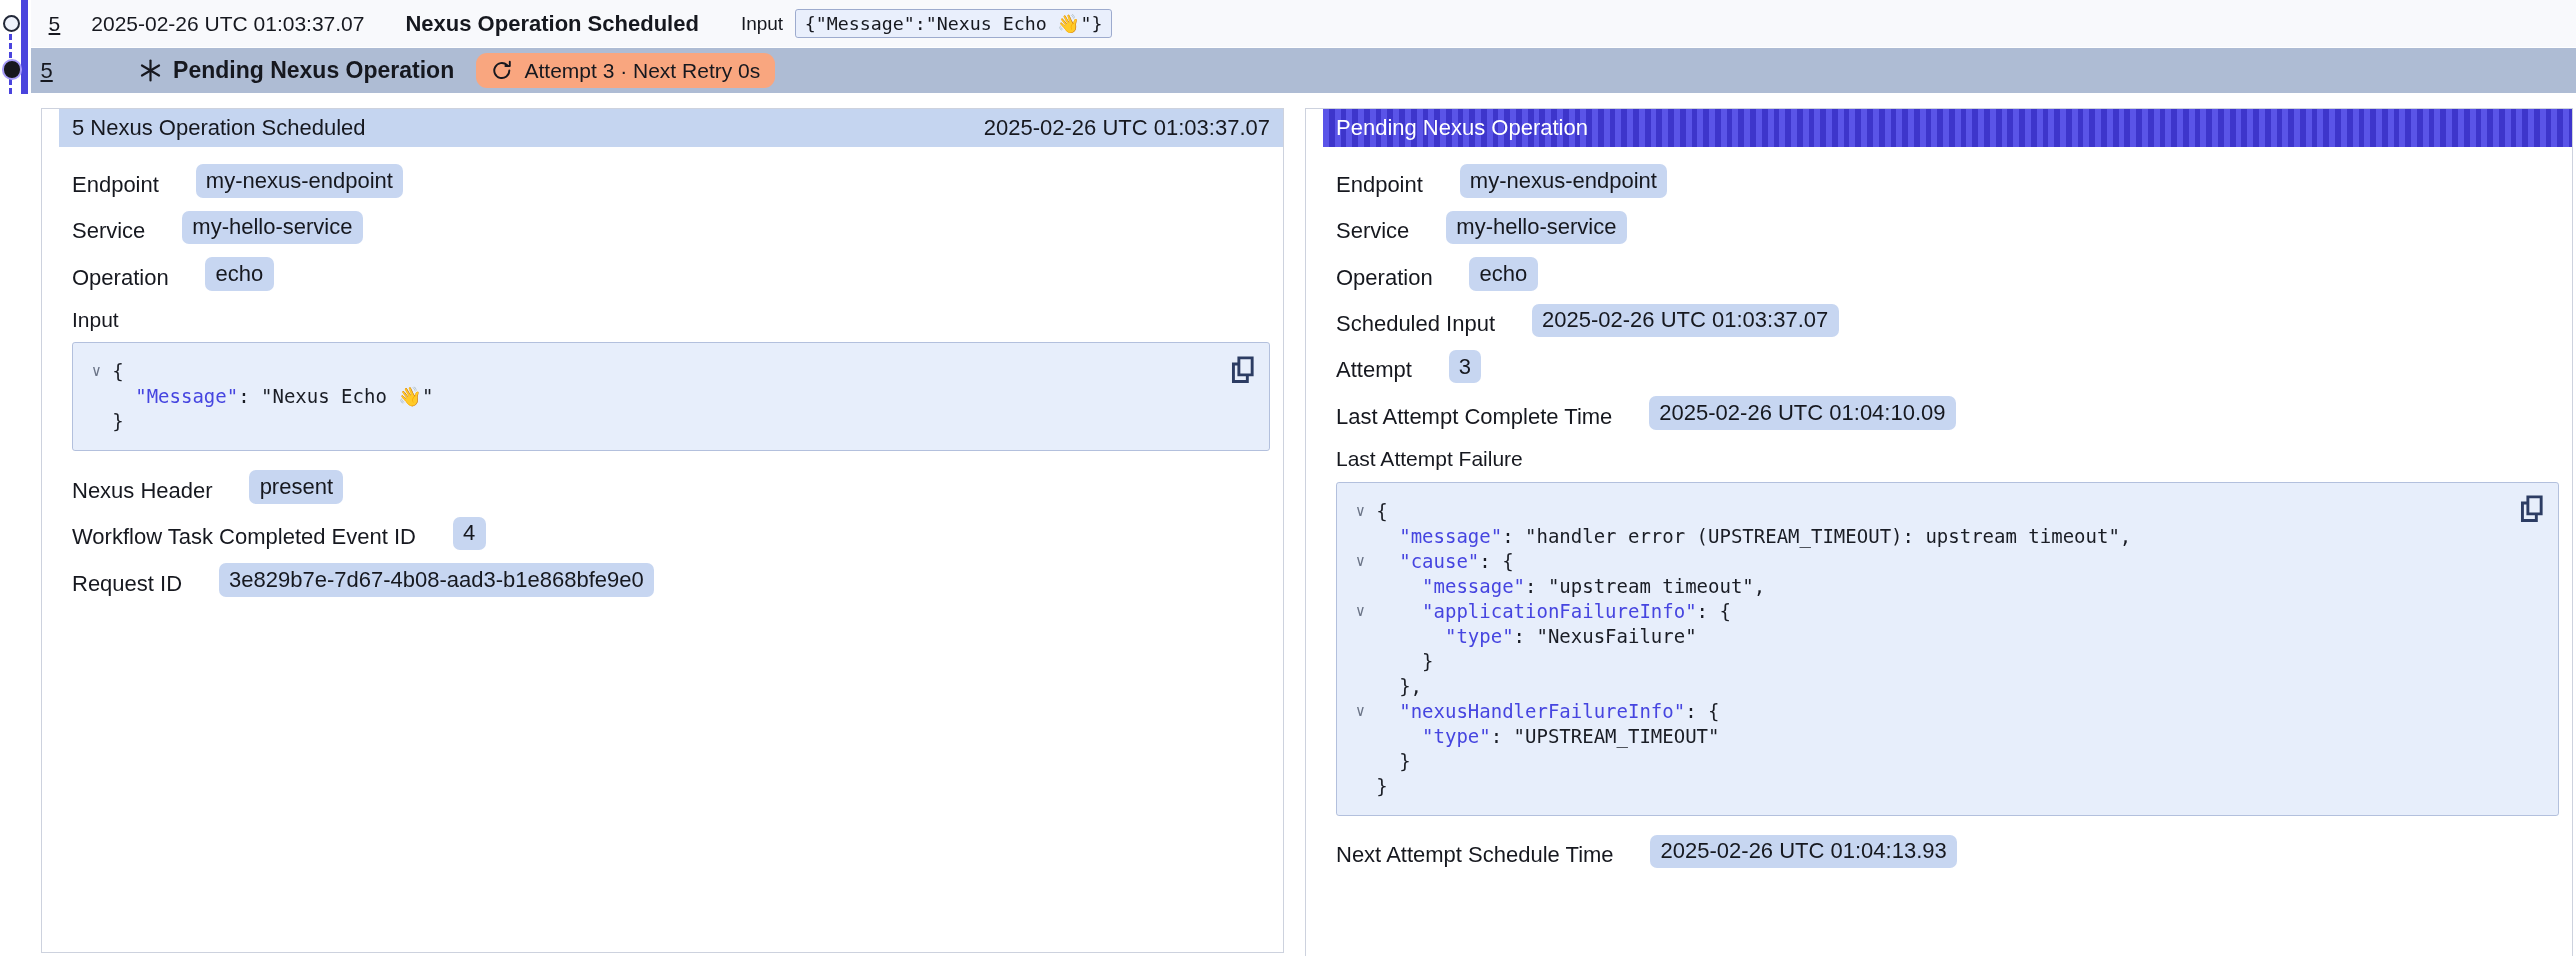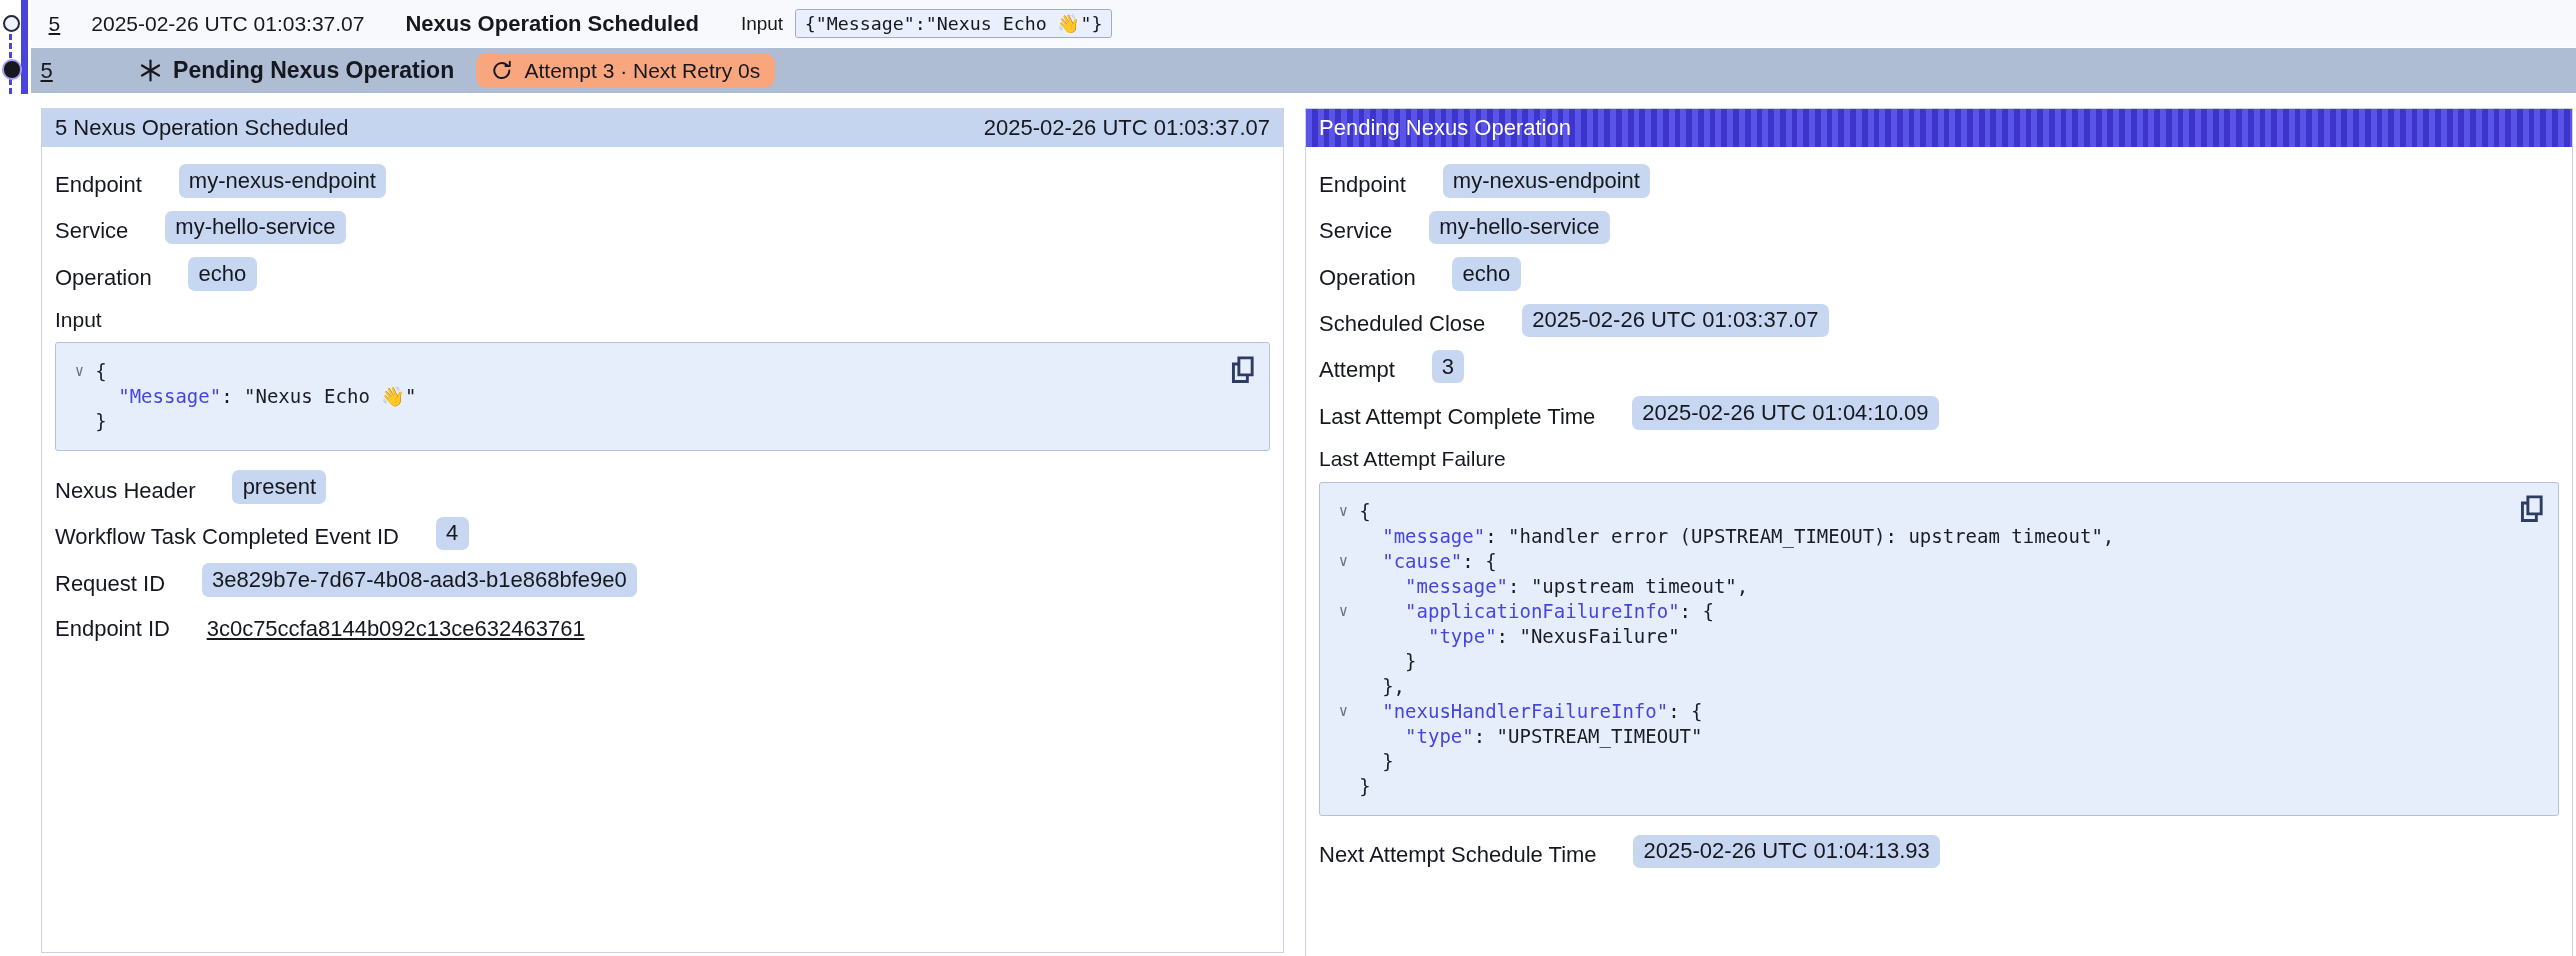--- a/index.html
+++ b/index.html
@@ -31,21 +31,21 @@
     margin-left:11.7px; font-family:"DejaVu Sans Mono", monospace; font-size:18.3px;
     background:#e9effc; border:1.5px solid #9dabce; border-radius:2.9px; padding:2.9px 8.8px;
   }
   .pending-icon-wrap { margin-left:85px; display:flex; align-items:center; }
   .retry-badge {
     margin-left:22px; display:flex; align-items:center; gap:11.7px;
     background:var(--badge_bg); border-radius:11px; padding:5.1px 14.6px; font-size:21px;
   }
 
   
-  .panel { position:absolute; top:108px; background:#fff; border:1.5px solid var(--panel_border); }
+  .panel { position:absolute; top:108px; background:#fff; border:1.5px solid var(--panel_border);padding-left:17px; }
   #left-panel  { left:41px;  width:1243px; height:845px; }
   #right-panel { left:1305px; width:1268px; height:848px; border-bottom:none; }
   .panel-header {
     height:38px; display:flex; align-items:center; justify-content:space-between;
     padding:0 13px; font-size:22px;
   }
   #left-panel .panel-header { background:var(--left_header_bg); }
   #right-panel .panel-header {
     background:repeating-linear-gradient(90deg, var(--stripe_light) 0 5.9px, var(--stripe_dark) 5.9px 11.7px);
     color:#fff;
@@ -157,24 +157,20 @@
           <span class="chip">present</span>
         </div>
         <div class="field-row">
           <span class="field-label">Workflow Task Completed Event ID</span>
           <span class="chip">4</span>
         </div>
         <div class="field-row">
           <span class="field-label">Request ID</span>
           <span class="chip">3e829b7e-7d67-4b08-aad3-b1e868bfe9e0</span>
         </div>
-        <div class="field-row">
-          <span class="field-label">Endpoint ID</span>
-          <span class="linkval">3c0c75ccfa8144b092c13ce632463761</span>
-        </div>
       </div>
   </div>
 </div>
 
 <div id="right-panel" class="panel">
   <div class="panel-header">
     <span>Pending Nexus Operation</span>
   </div>
   <div class="panel-body">
     <div id="right-fields">
@@ -184,21 +180,21 @@
         </div>
         <div class="field-row">
           <span class="field-label">Service</span>
           <span class="chip">my-hello-service</span>
         </div>
         <div class="field-row">
           <span class="field-label">Operation</span>
           <span class="chip">echo</span>
         </div>
         <div class="field-row">
-          <span class="field-label">Scheduled Close</span>
+          <span class="field-label">Scheduled Input</span>
           <span class="chip">2025-02-26 UTC 01:03:37.07</span>
         </div>
         <div class="field-row">
           <span class="field-label">Attempt</span>
           <span class="chip">3</span>
         </div>
         <div class="field-row">
           <span class="field-label">Last Attempt Complete Time</span>
           <span class="chip">2025-02-26 UTC 01:04:10.09</span>
         </div>

